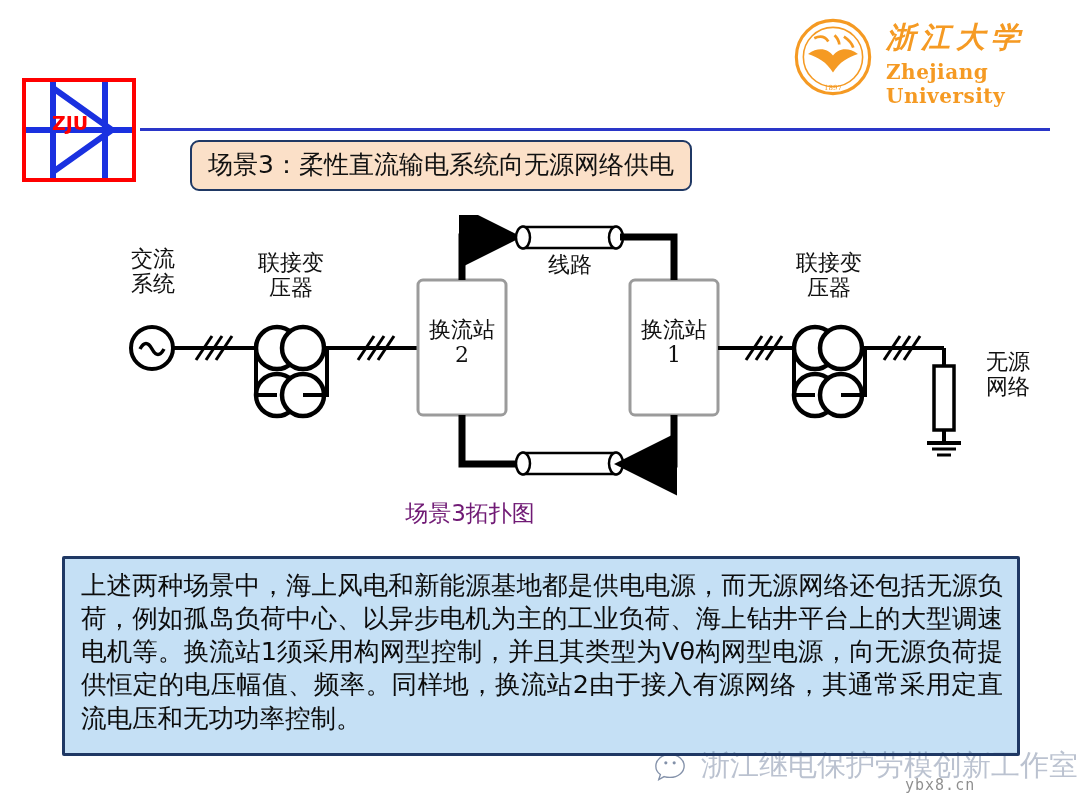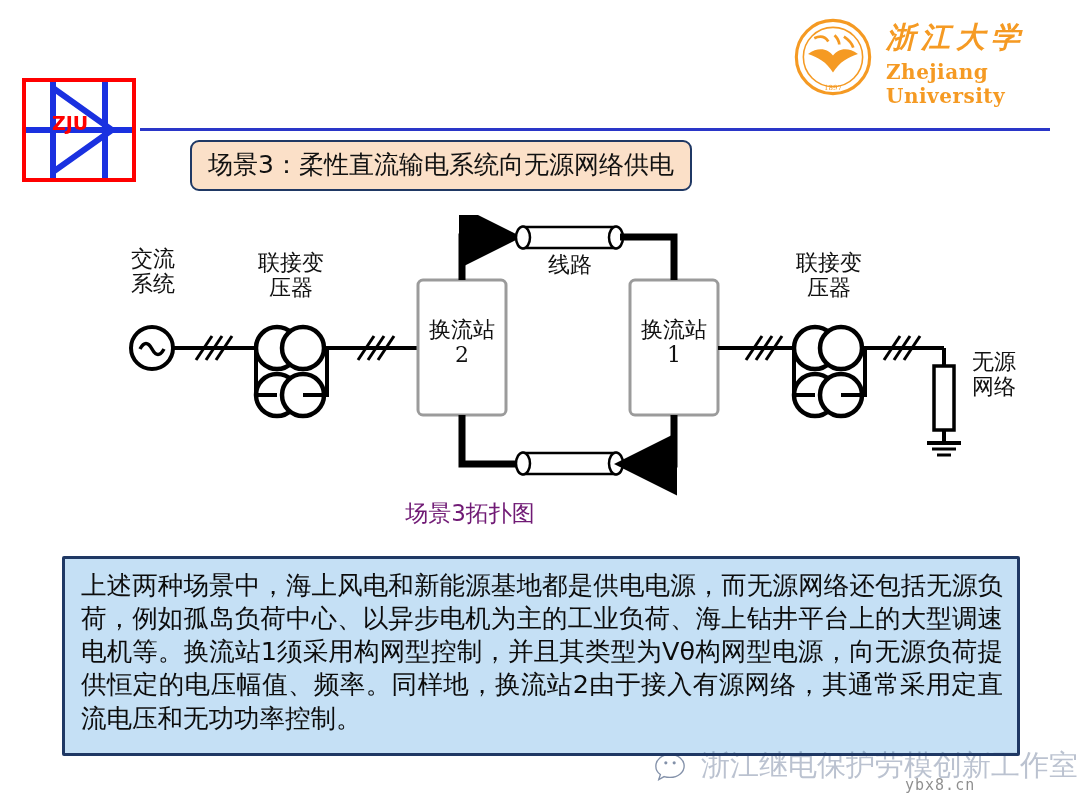--- a/index.html
+++ b/index.html
@@ -242,21 +242,21 @@
     <div class="dg-label dg-serif" style="left:626px;top:103px;width:96px;">
       <div>换流站</div>
       <div>1</div>
     </div>
 
     <div class="dg-label" style="left:781px;top:36px;width:96px;">
       <div>联接变</div>
       <div>压器</div>
     </div>
 
-    <div class="dg-label dg-serif" style="left:972px;top:135px;width:72px;text-align:left;">
+    <div class="dg-label dg-serif" style="left:972px;top:135px;width:72px;text-align:center;">
       <div>无源</div>
       <div>网络</div>
     </div>
 
     <div id="diagram-caption" style="top:283px;">场景3拓扑图</div>
   </div>
 
   <div id="note-box">
     <div id="note-text">上述两种场景中，海上风电和新能源基地都是供电电源，而无源网络还包括无源负荷，例如孤岛负荷中心、以异步电机为主的工业负荷、海上钻井平台上的大型调速电机等。换流站1须采用构网型控制，并且其类型为Vθ构网型电源，向无源负荷提供恒定的电压幅值、频率。同样地，换流站2由于接入有源网络，其通常采用定直流电压和无功功率控制。</div>
   </div>

